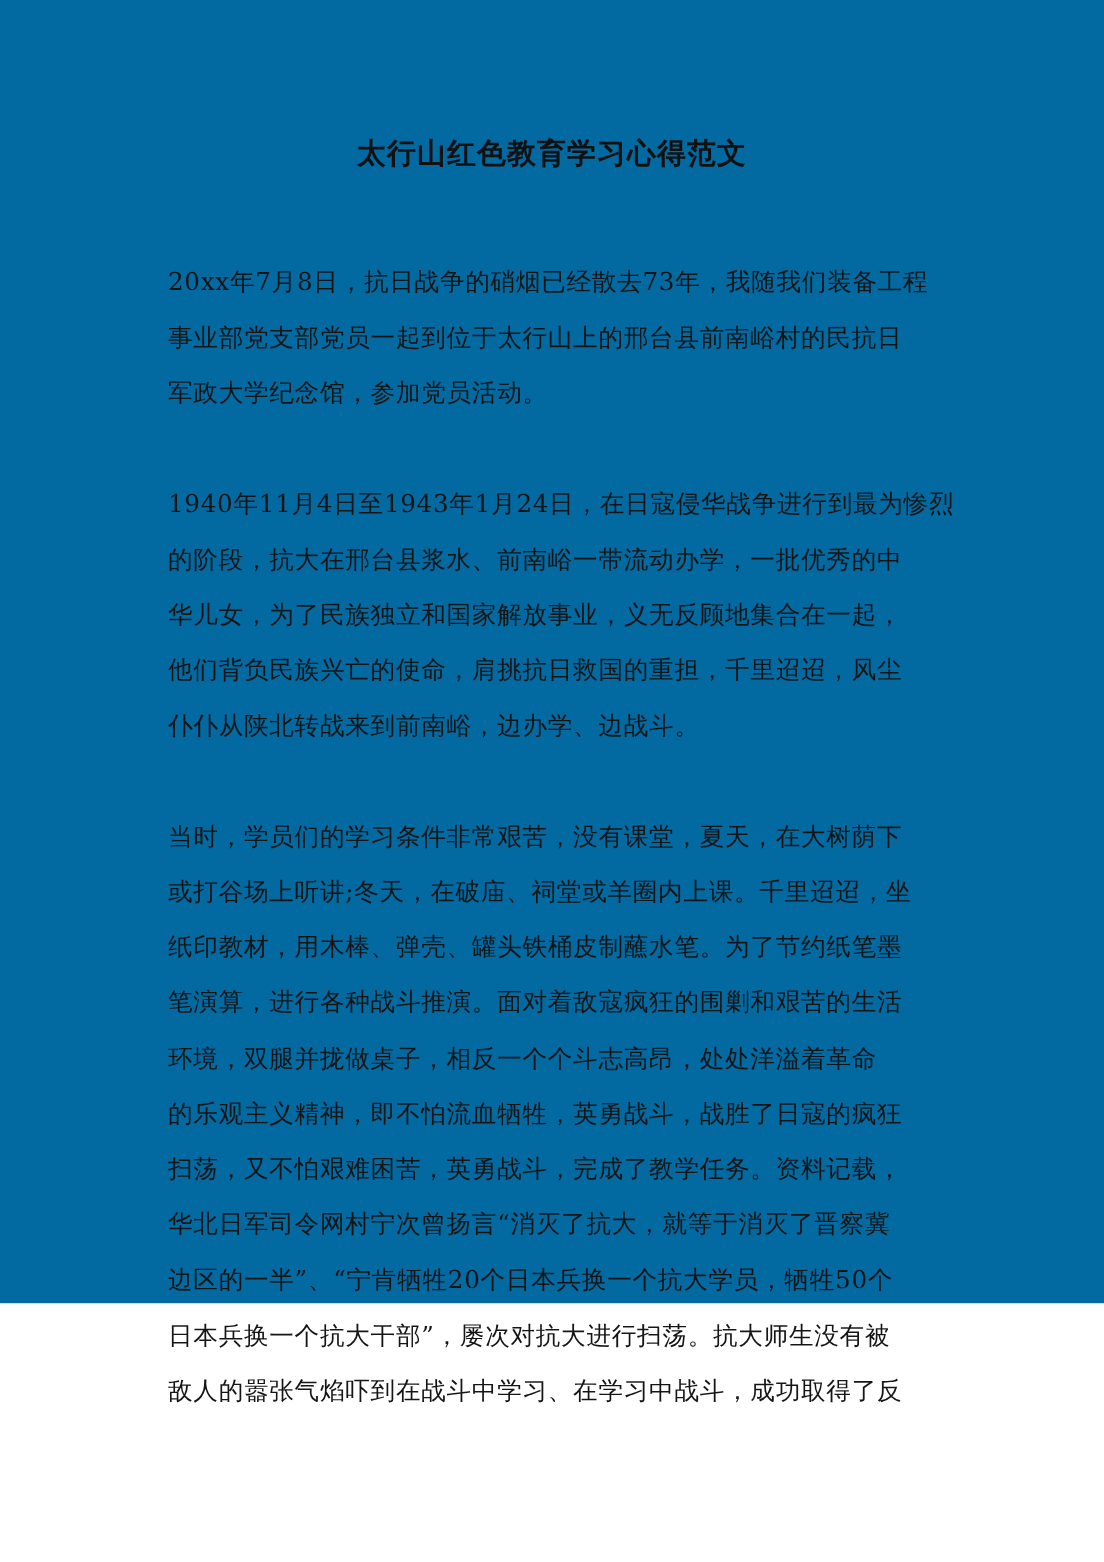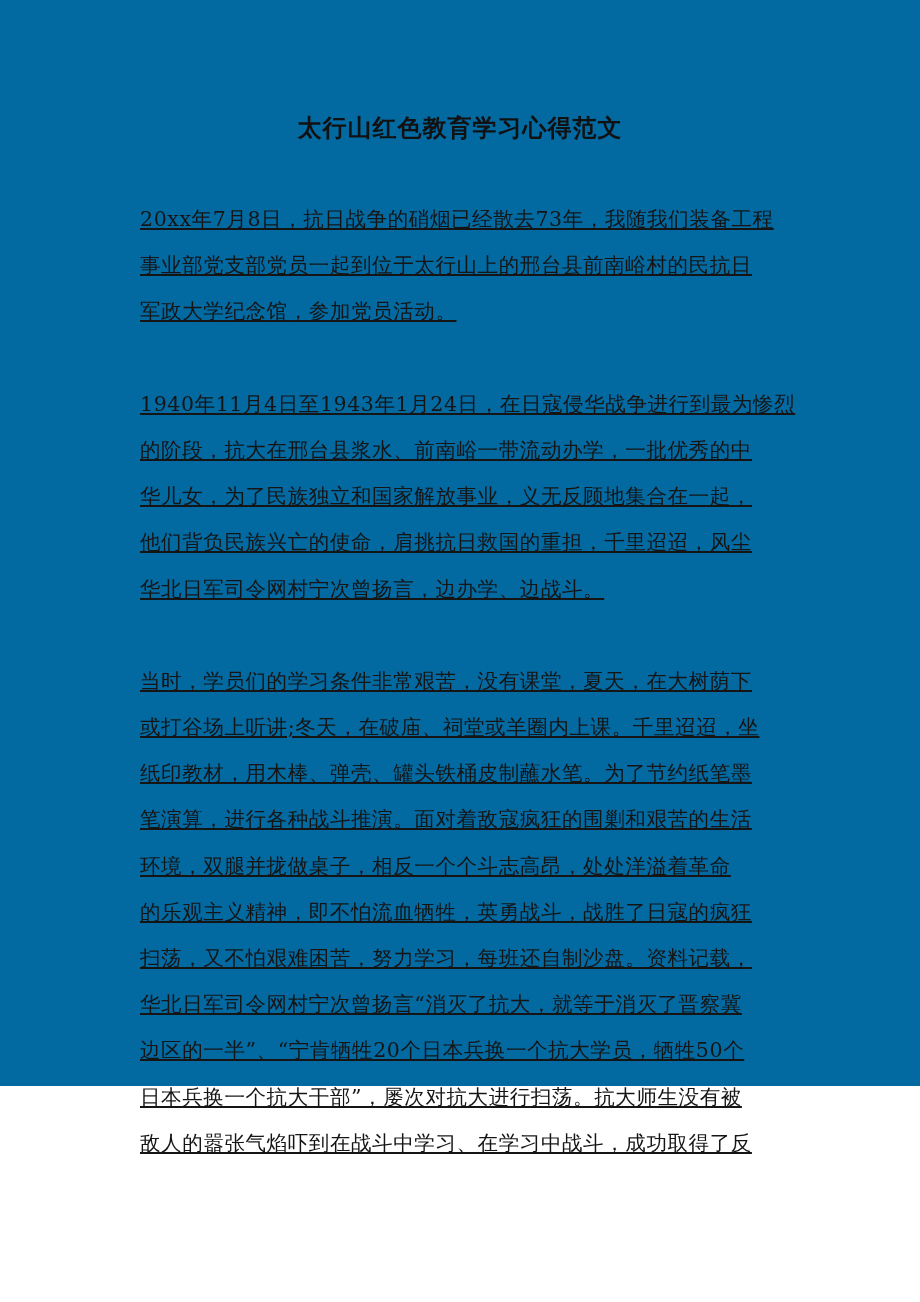--- a/index.html
+++ b/index.html
@@ -31,26 +31,25 @@
     font-family: "DejaVu Sans", "Liberation Sans", sans-serif;
     font-size: 24px;
     font-weight: bold;
     line-height: 40px;
     letter-spacing: 1px;
     color: #111111;
   }
   .body-text {
     position: absolute;
     left: 140px;
-    top: 196px;
+    top: 212px;
     width: 640px;
     font-family: "DejaVu Serif", "Liberation Serif", serif;
     font-size: 20.5px;
     color: #151515;
-    text-decoration: underline;
   }
   .line {
     height: 46.2px;
     line-height: 46.2px;
     white-space: nowrap;
     letter-spacing: 0.6px;
   }
   .para-gap {
     height: 46.2px;
   }
@@ -70,33 +69,33 @@
       <div class="line">军政大学纪念馆，参加党员活动。</div>
     </div>
 
     <div class="para-gap"></div>
 
     <div>
       <div class="line">1940年11月4日至1943年1月24日，在日寇侵华战争进行到最为惨烈</div>
       <div class="line">的阶段，抗大在邢台县浆水、前南峪一带流动办学，一批优秀的中</div>
       <div class="line">华儿女，为了民族独立和国家解放事业，义无反顾地集合在一起，</div>
       <div class="line">他们背负民族兴亡的使命，肩挑抗日救国的重担，千里迢迢，风尘</div>
-      <div class="line">华北日军司令网村宁次曾扬言，边办学、边战斗。</div>
+      <div class="line">仆仆从陕北转战来到前南峪，边办学、边战斗。</div>
     </div>
 
     <div class="para-gap"></div>
 
     <div>
       <div class="line">当时，学员们的学习条件非常艰苦，没有课堂，夏天，在大树荫下</div>
       <div class="line">或打谷场上听讲;冬天，在破庙、祠堂或羊圈内上课。千里迢迢，坐</div>
       <div class="line">纸印教材，用木棒、弹壳、罐头铁桶皮制蘸水笔。为了节约纸笔墨</div>
       <div class="line">笔演算，进行各种战斗推演。面对着敌寇疯狂的围剿和艰苦的生活</div>
       <div class="line">环境，双腿并拢做桌子，相反一个个斗志高昂，处处洋溢着革命</div>
       <div class="line">的乐观主义精神，即不怕流血牺牲，英勇战斗，战胜了日寇的疯狂</div>
-      <div class="line">扫荡，又不怕艰难困苦，努力学习，每班还自制沙盘。资料记载，</div>
+      <div class="line">扫荡，又不怕艰难困苦，英勇战斗，完成了教学任务。资料记载，</div>
       <div class="line">华北日军司令网村宁次曾扬言“消灭了抗大，就等于消灭了晋察冀</div>
       <div class="line">边区的一半”、“宁肯牺牲20个日本兵换一个抗大学员，牺牲50个</div>
       <div class="line">日本兵换一个抗大干部”，屡次对抗大进行扫荡。抗大师生没有被</div>
       <div class="line">敌人的嚣张气焰吓到在战斗中学习、在学习中战斗，成功取得了反</div>
     </div>
 
   </div>
 </div>
 
 </body></html>

